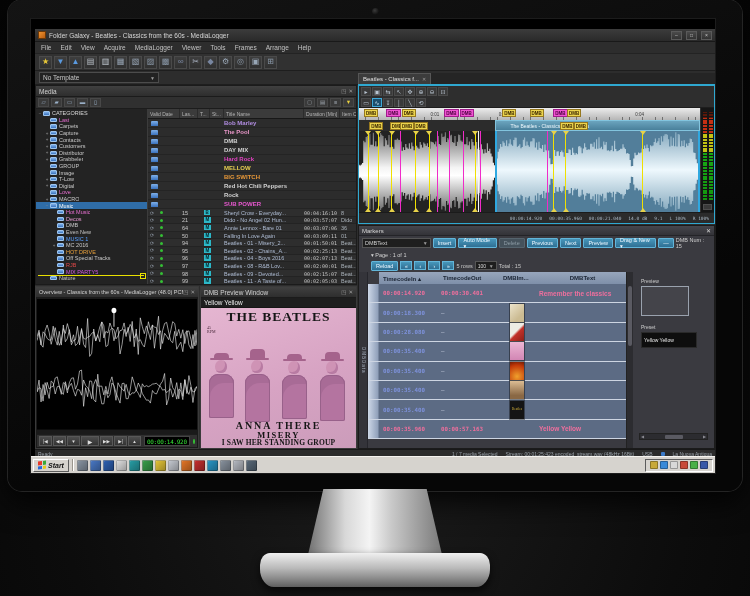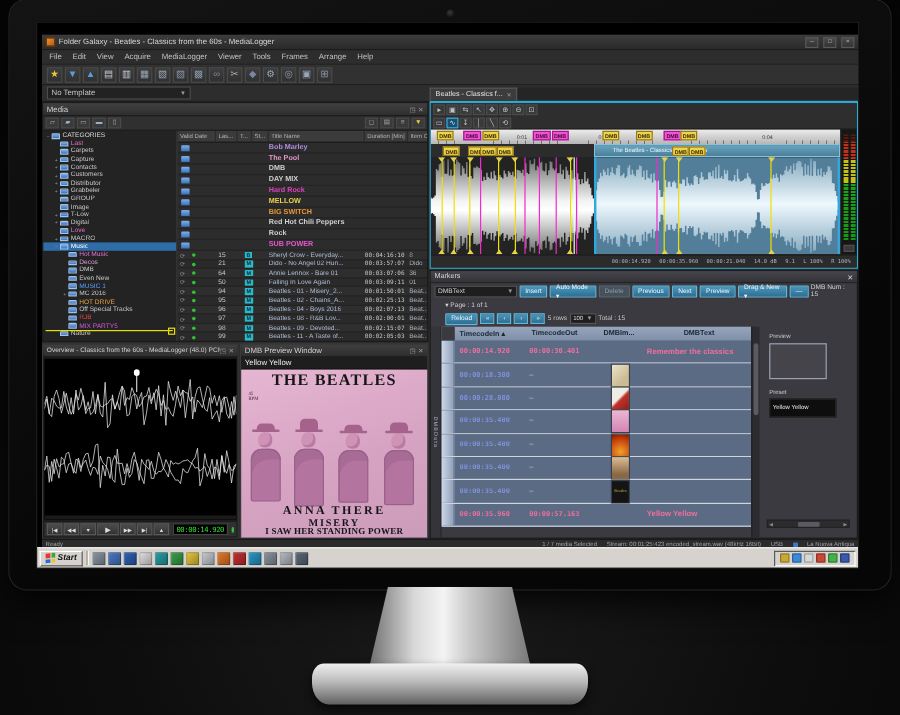--- a/index.html
+++ b/index.html
@@ -586,21 +586,21 @@
                 <div class="fbody"></div>
               </div>
             <div class="fig" style="left:116px;bottom:27px;">
                 <div class="hat" style="height:8px;"></div>
                 <div class="head"></div>
                 <div class="fbody" style="height:46px;"></div>
               </div>
             <div class="album-bottom">
               <div class="ab1">ANNA  THERE</div>
               <div class="ab2">MISERY</div>
-              <div class="ab3">I SAW HER STANDING POWER</div>
+              <div class="ab3">I SAW HER STANDING GROUP</div>
             </div>
           </div>
         </div>
 
         <div class="right-panel">
           <div class="tabs-row">
             <div class="tab">
               <span>Beatles - Classics f...</span>
               <span class="tab-close">✕</span>
             </div>

